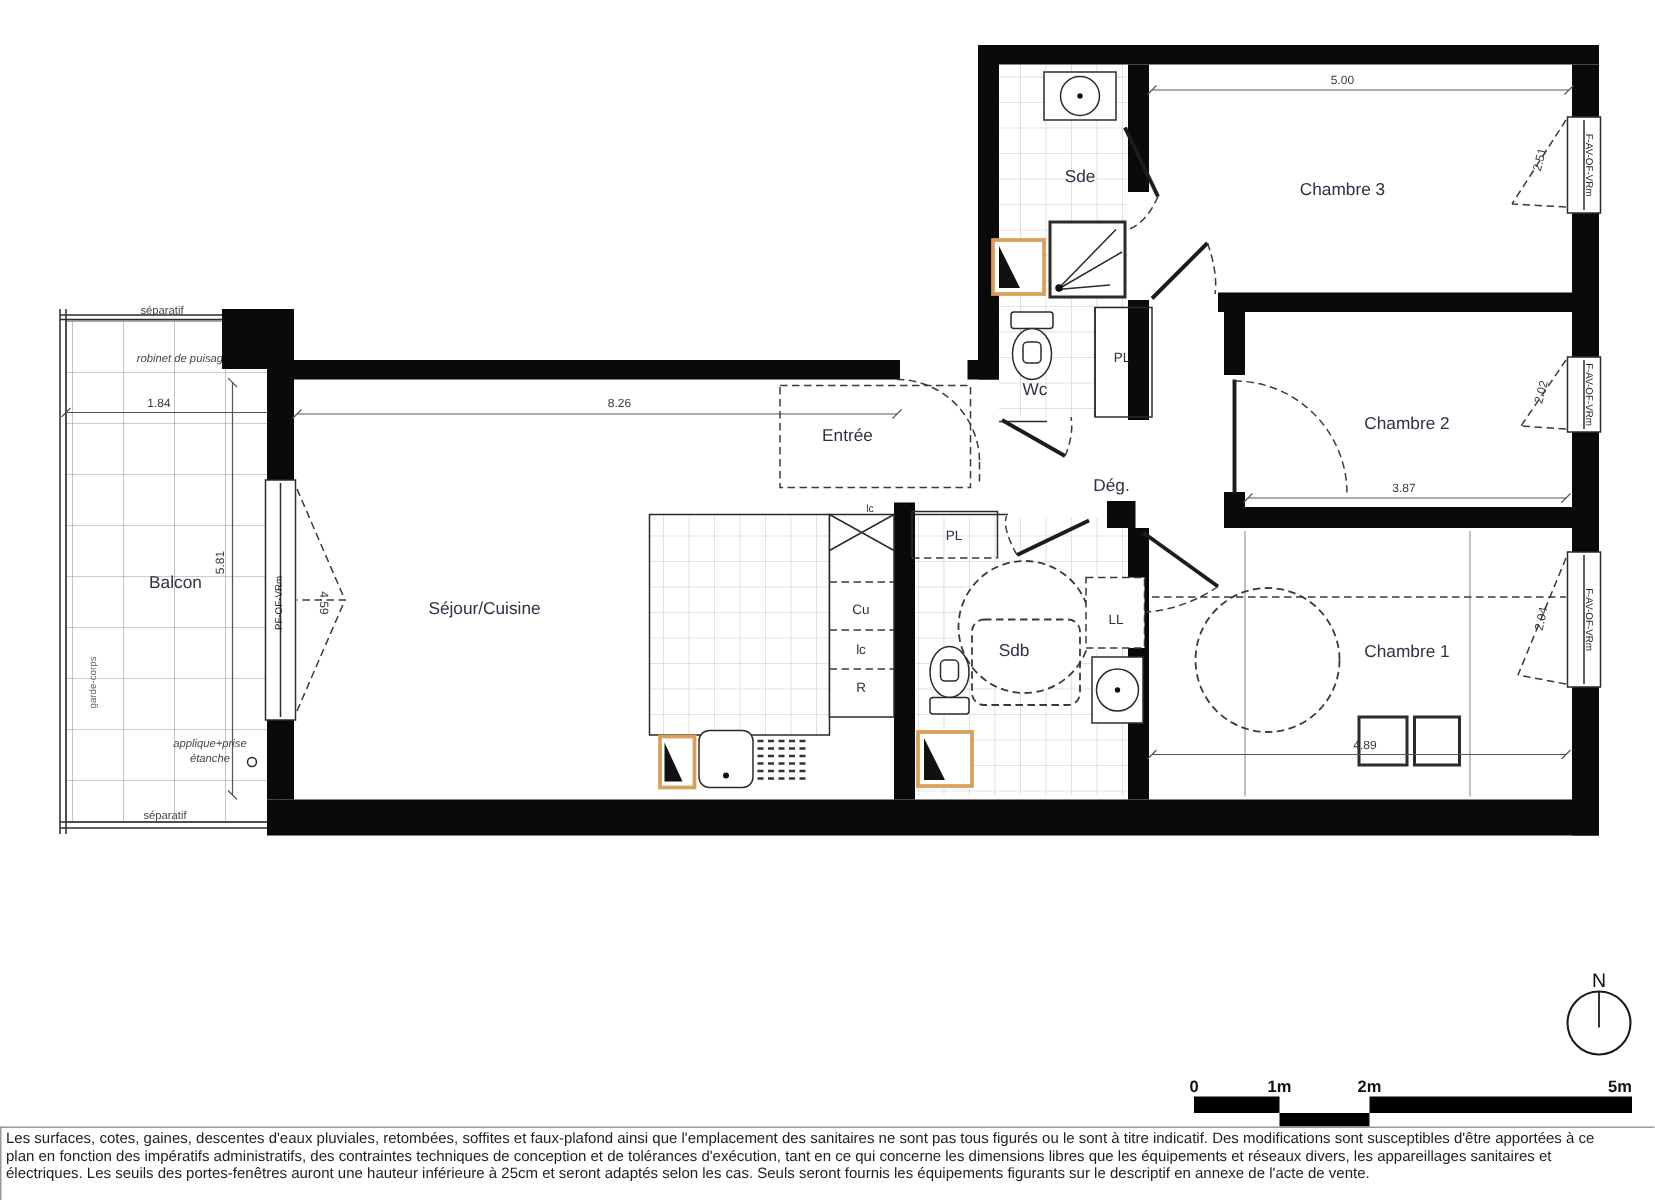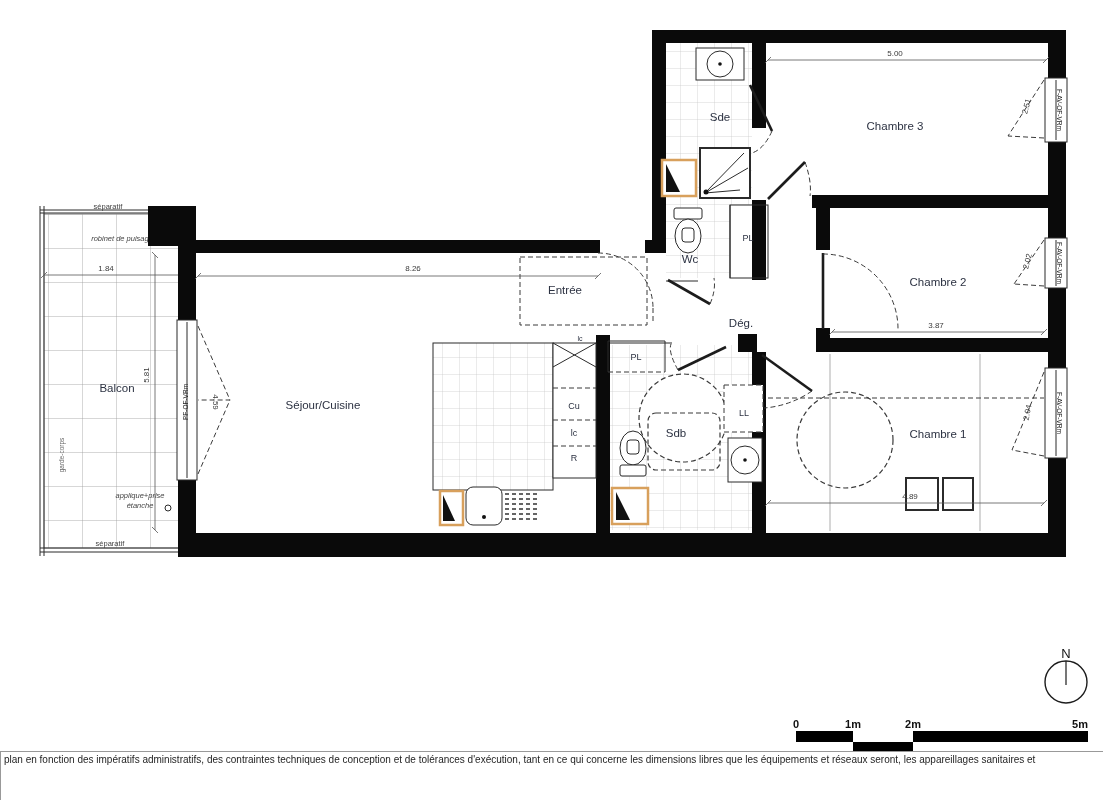--- a/index.html
+++ b/index.html
@@ -297,14 +297,16 @@
   </g>
 
   <g>
     <text class="north" x="1066" y="658">N</text>
     <circle cx="1066" cy="682" r="21" fill="none" stroke="#1c1c1c" stroke-width="1.4"></circle>
     <line x1="1066" y1="661" x2="1066" y2="685" stroke="#1c1c1c" stroke-width="1.2"></line>
   </g>
 </svg>
 
 <div class="nota">
-  <div class="nline">plan en fonction des impératifs administratifs, des contraintes techniques de conception et de tolérances d'exécution, tant en ce qui concerne les dimensions libres que les équipements et réseaux seront, les appareillages sanitaires et</div>
+  <div class="nline">Les surfaces, cotes, gaines, descentes d'eaux pluviales, retombées, soffites et faux-plafond ainsi que l'emplacement des sanitaires ne sont pas tous figurés ou le sont à titre indicatif. Des modifications sont susceptibles d'être apportées à ce</div>
+  <div class="nline">plan en fonction des impératifs administratifs, des contraintes techniques de conception et de tolérances d'exécution, tant en ce qui concerne les dimensions libres que les équipements et réseaux divers, les appareillages sanitaires et</div>
+  <div class="nline">électriques. Les seuils des portes-fenêtres auront une hauteur inférieure à 25cm et seront adaptés selon les cas. Seuls seront fournis les équipements figurants sur le descriptif en annexe de l'acte de vente.</div>
 </div>
 
 </body></html>

